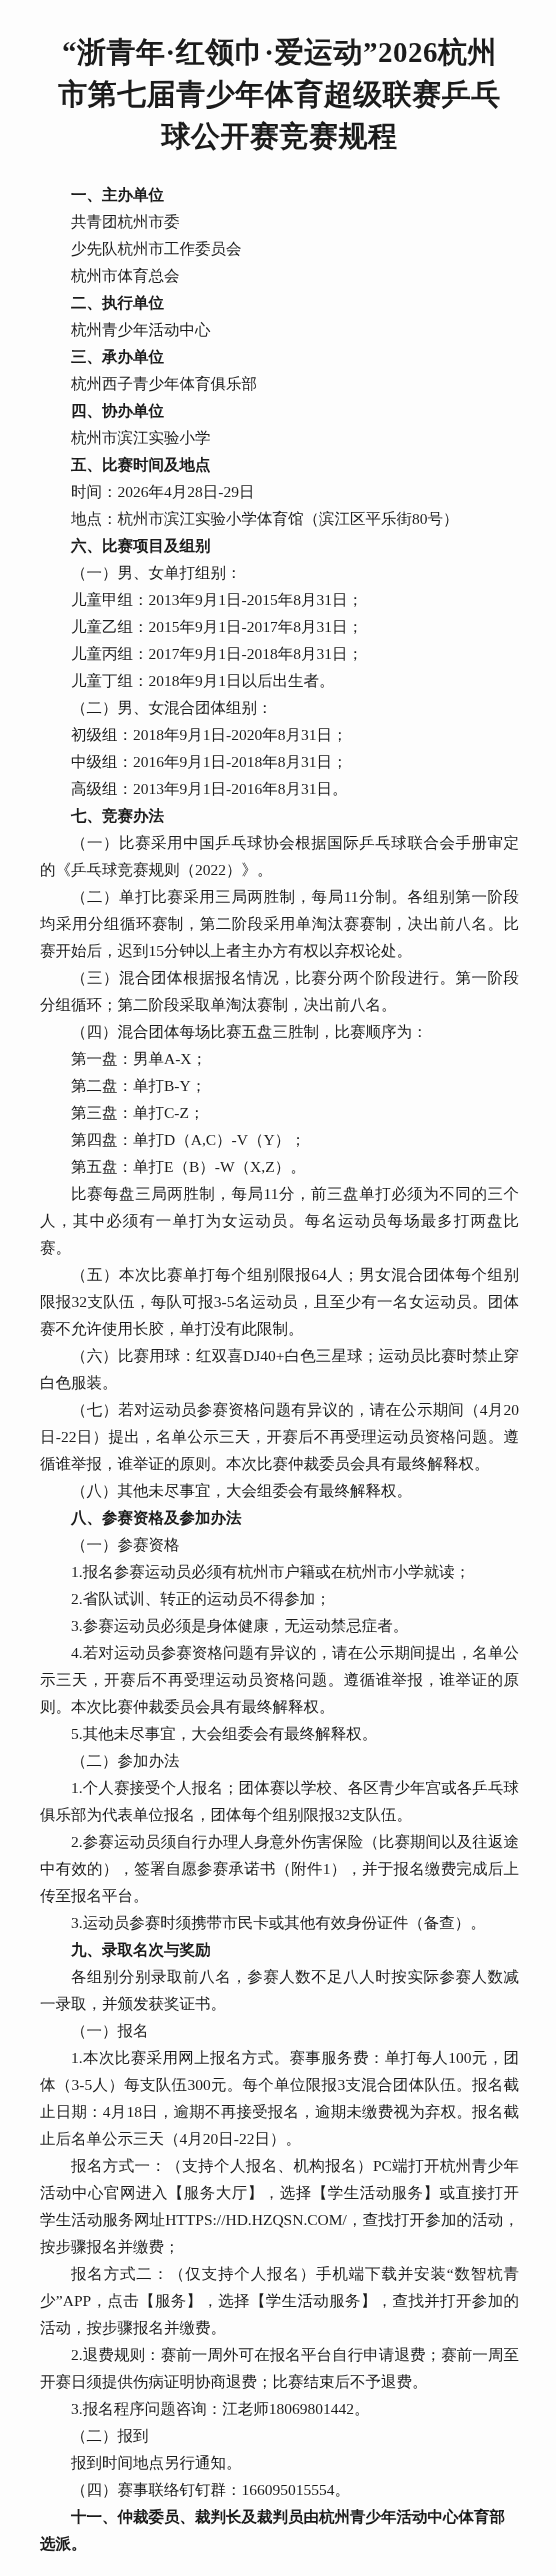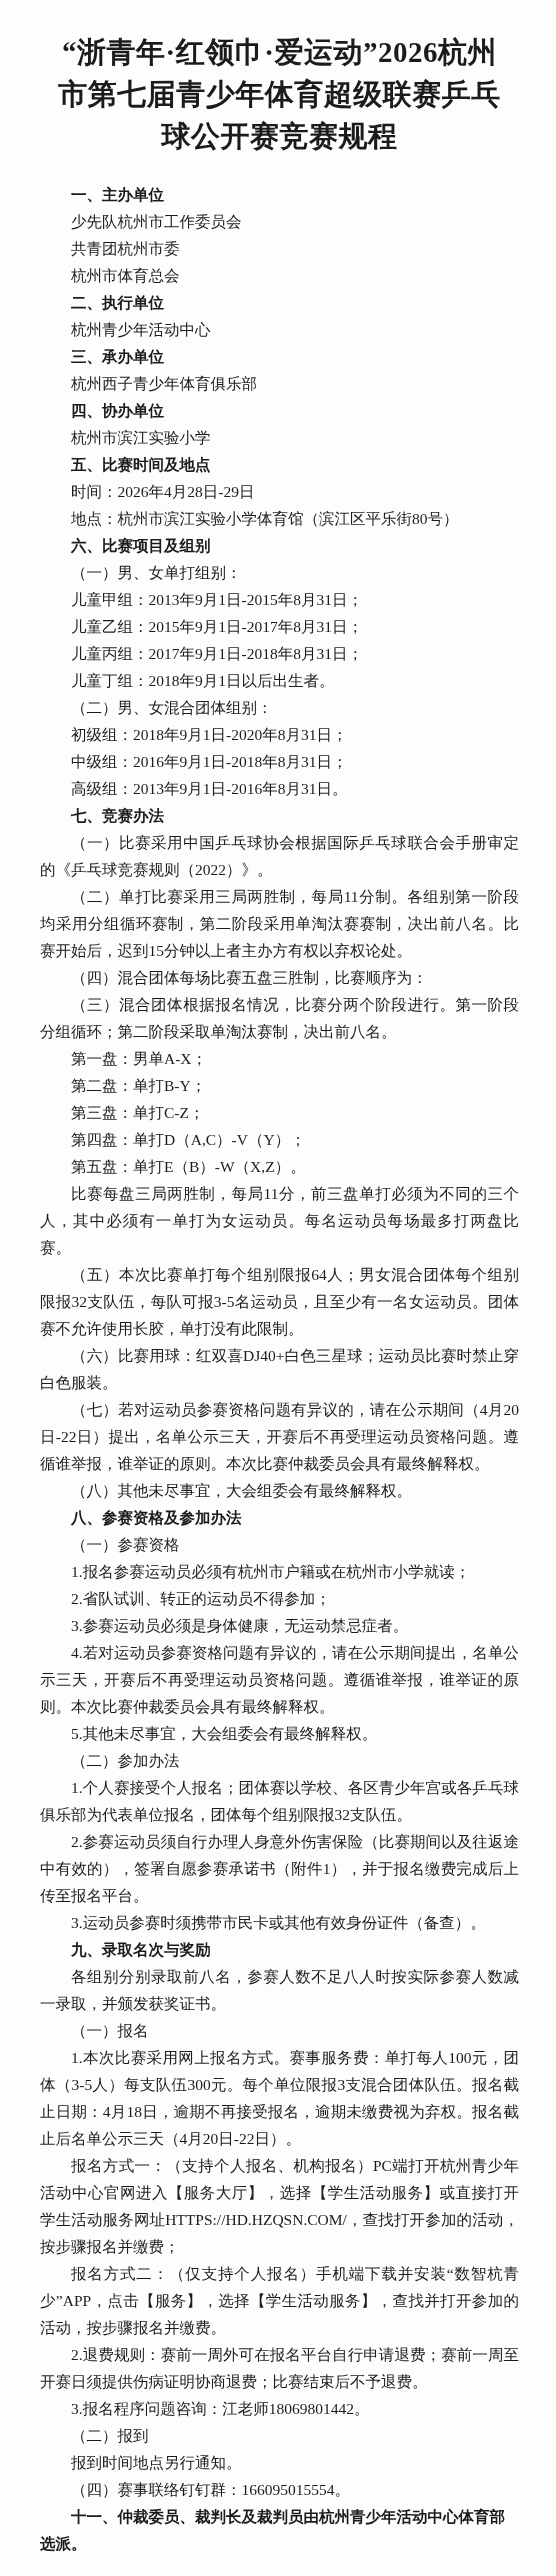--- a/index.html
+++ b/index.html
@@ -38,22 +38,22 @@
     text-align:justify;
   }
 </style>
 </head>
 <body>
 
 <div class="page">
   <div>
       <div class="doc-title">“浙青年·红领巾·爱运动”2026杭州市第七届青少年体育超级联赛乒乓球公开赛竞赛规程</div>
       <p class="heading">一、主办单位</p>
+      <p class="para">共青团杭州市委</p>
       <p class="para">少先队杭州市工作委员会</p>
-      <p class="para">共青团杭州市委</p>
       <p class="para">杭州市体育总会</p>
       <p class="heading">二、执行单位</p>
       <p class="para">杭州青少年活动中心</p>
       <p class="heading">三、承办单位</p>
       <p class="para">杭州西子青少年体育俱乐部</p>
       <p class="heading">四、协办单位</p>
       <p class="para">杭州市滨江实验小学</p>
       <p class="heading">五、比赛时间及地点</p>
       <p class="para">时间：2026年4月28日-29日</p>
       <p class="para">地点：杭州市滨江实验小学体育馆（滨江区平乐街80号）</p>
@@ -63,22 +63,22 @@
       <p class="para">儿童乙组：2015年9月1日-2017年8月31日；</p>
       <p class="para">儿童丙组：2017年9月1日-2018年8月31日；</p>
       <p class="para">儿童丁组：2018年9月1日以后出生者。</p>
       <p class="para">（二）男、女混合团体组别：</p>
       <p class="para">初级组：2018年9月1日-2020年8月31日；</p>
       <p class="para">中级组：2016年9月1日-2018年8月31日；</p>
       <p class="para">高级组：2013年9月1日-2016年8月31日。</p>
       <p class="heading">七、竞赛办法</p>
       <p class="para">（一）比赛采用中国乒乓球协会根据国际乒乓球联合会手册审定的《乒乓球竞赛规则（2022）》。</p>
       <p class="para">（二）单打比赛采用三局两胜制，每局11分制。各组别第一阶段均采用分组循环赛制，第二阶段采用单淘汰赛赛制，决出前八名。比赛开始后，迟到15分钟以上者主办方有权以弃权论处。</p>
+      <p class="para">（三）混合团体根据报名情况，比赛分两个阶段进行。第一阶段分组循环；第二阶段采取单淘汰赛制，决出前八名。</p>
       <p class="para">（四）混合团体每场比赛五盘三胜制，比赛顺序为：</p>
-      <p class="para">（三）混合团体根据报名情况，比赛分两个阶段进行。第一阶段分组循环；第二阶段采取单淘汰赛制，决出前八名。</p>
       <p class="para">第一盘：男单A-X；</p>
       <p class="para">第二盘：单打B-Y；</p>
       <p class="para">第三盘：单打C-Z；</p>
       <p class="para">第四盘：单打D（A,C）-V（Y）；</p>
       <p class="para">第五盘：单打E（B）-W（X,Z）。</p>
       <p class="para">比赛每盘三局两胜制，每局11分，前三盘单打必须为不同的三个人，其中必须有一单打为女运动员。每名运动员每场最多打两盘比赛。</p>
       <p class="para">（五）本次比赛单打每个组别限报64人；男女混合团体每个组别限报32支队伍，每队可报3-5名运动员，且至少有一名女运动员。团体赛不允许使用长胶，单打没有此限制。</p>
       <p class="para">（六）比赛用球：红双喜DJ40+白色三星球；运动员比赛时禁止穿白色服装。</p>
       <p class="para">（七）若对运动员参赛资格问题有异议的，请在公示期间（4月20日-22日）提出，名单公示三天，开赛后不再受理运动员资格问题。遵循谁举报，谁举证的原则。本次比赛仲裁委员会具有最终解释权。</p>
       <p class="para">（八）其他未尽事宜，大会组委会有最终解释权。</p>

